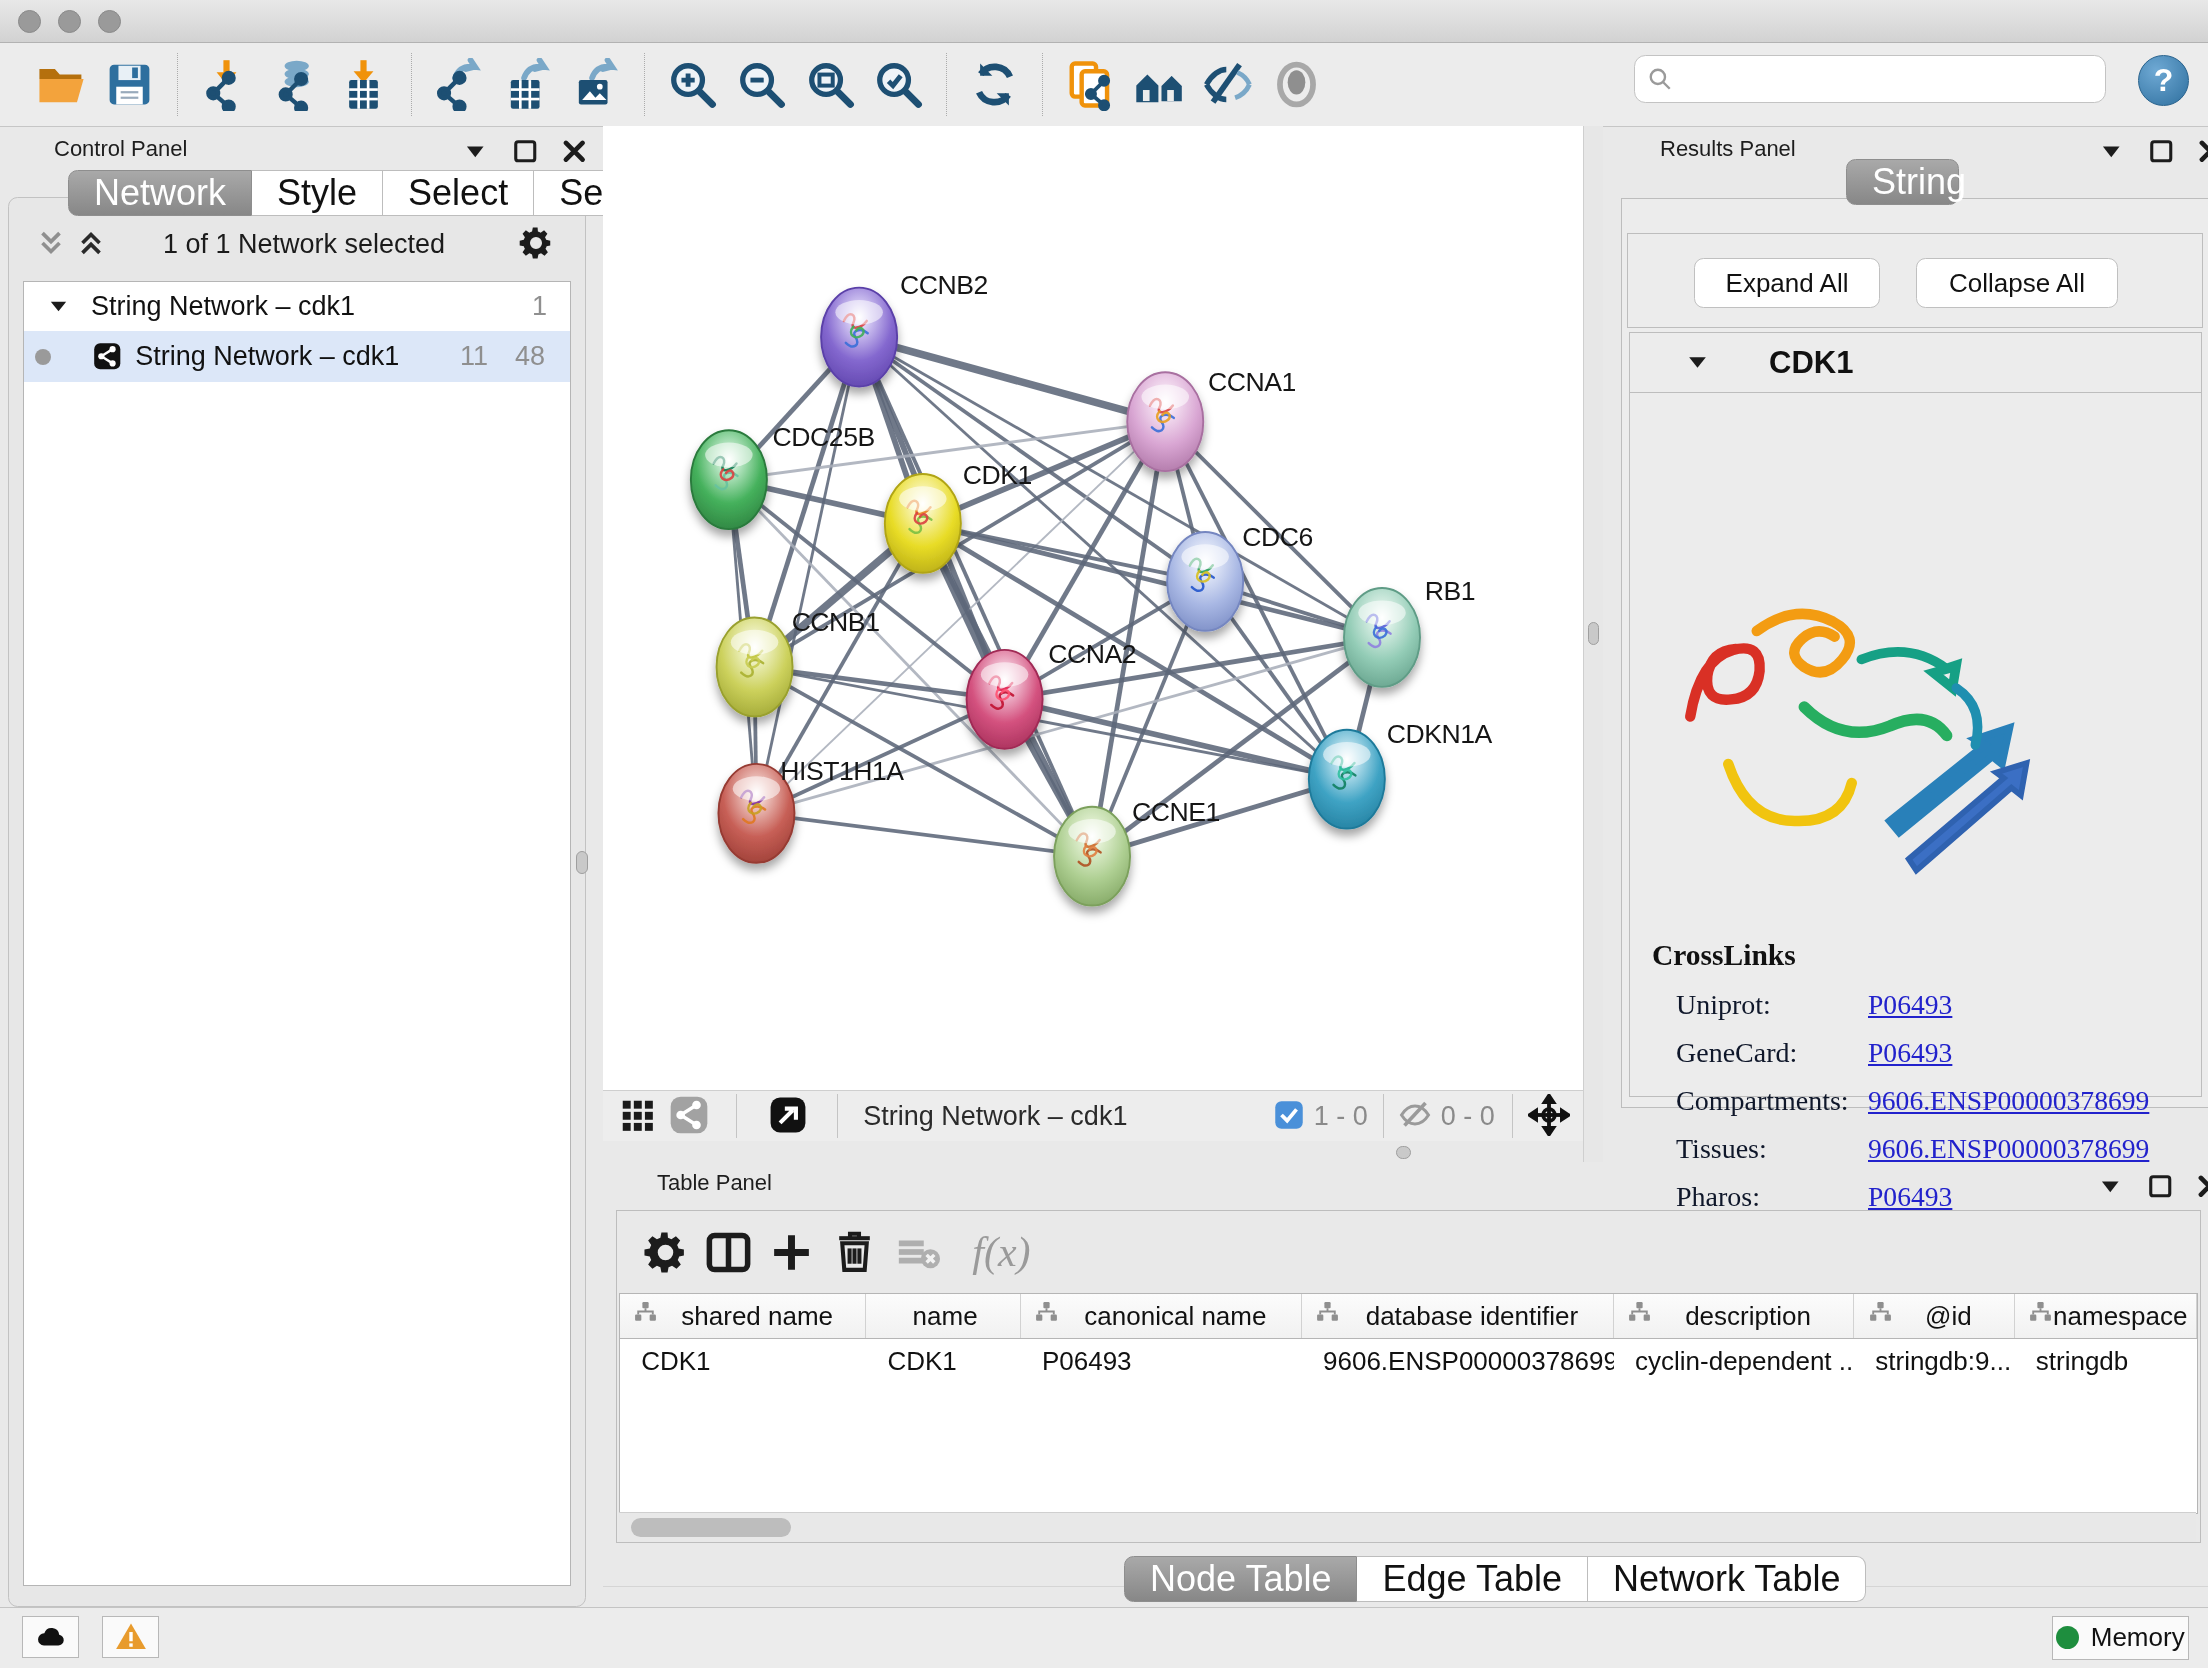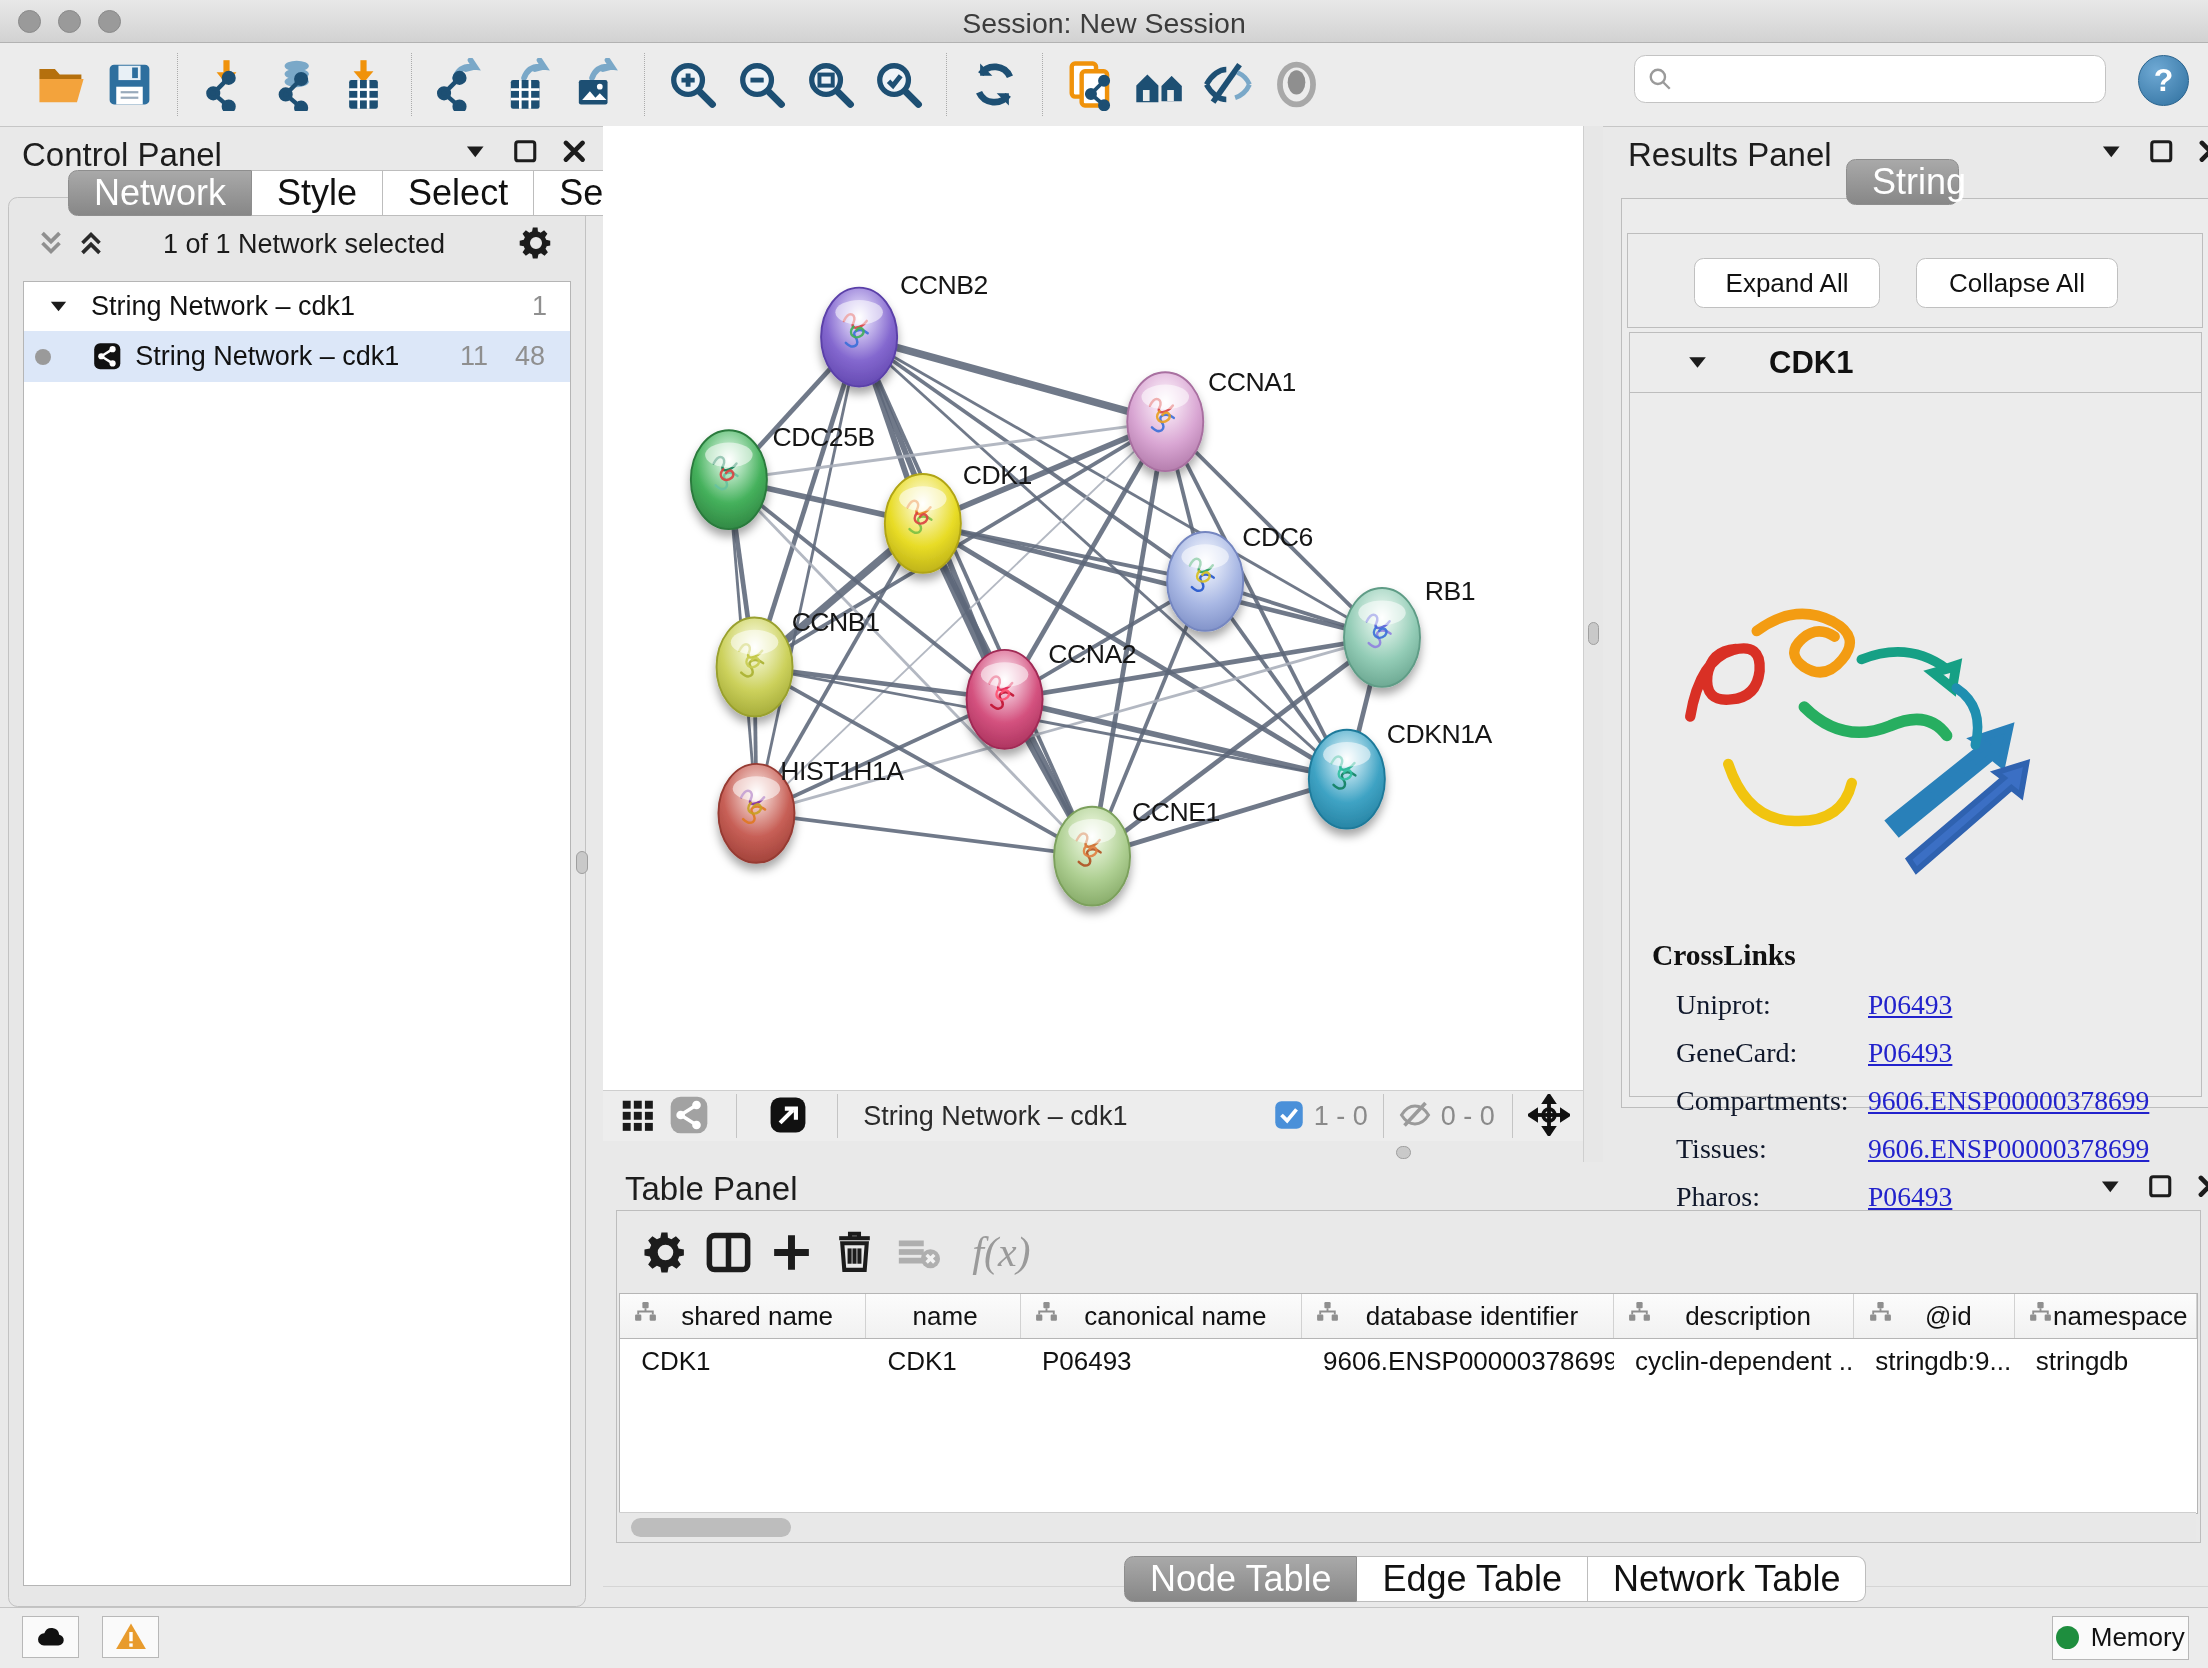--- a/index.html
+++ b/index.html
@@ -12,21 +12,21 @@
   .title-text{left:0;top:6.7px;width:2208px;text-align:center;font-size:28.5px;color:#3c3c3c;}
   
   .toolbar{left:0;top:43px;width:2208px;height:84px;background:#ececec;border-bottom:1px solid #c6c6c6;display:flex;align-items:center;padding-left:27px;box-sizing:border-box;}
   .tb-icon{width:59px;height:59px;margin:0 4.8px;display:flex;align-items:center;justify-content:center;}
   .tb-icon svg{width:53px;height:53px;}
   .tb-sep{height:63px;border-left:1.9px dotted #ababab;margin:0 13.3px;}
   .searchbox{left:1634px;top:55px;width:472px;height:48px;background:#ffffff;border:1.9px solid #c3c3c3;border-radius:11.4px;display:flex;align-items:center;padding-left:11.4px;box-sizing:border-box;}
   .searchbox input{border:none;outline:none;font-size:25px;flex:1;background:transparent;margin-left:7.6px;}
   .helpbtn{left:2138px;top:55px;width:51px;height:51px;border-radius:50%;background:radial-gradient(circle at 35% 30%,#6fa9d4,#2e6f9e);display:flex;align-items:center;justify-content:center;color:#fff;font-size:32px;font-weight:bold;border:1.9px solid #27618c;box-sizing:border-box;}
   
-  .phdr-title{font-size:33px;color:#1d1d1d;}
+  .phdr-title{font-size:22px;color:#1d1d1d;margin-left:32px;}
   .trio{display:flex;align-items:center;gap:21px;}
   .trio svg{width:28.5px;height:28.5px;}
   
   .tab{height:44px;line-height:44px;padding:0 25px;font-size:36px;background:#ffffff;color:#111;border:1px solid #bdbdbd;border-left:none;text-align:center;}
   .tab:first-child{border-left:1px solid #bdbdbd;border-radius:9.5px 0 0 9.5px;}
   .tab:last-child{border-radius:0 9.5px 9.5px 0;}
   .tab.sel{background:linear-gradient(#a9a9a9,#878787);color:#fff;border-color:#8e8e8e;}
   
   .cp-box{background:#e7e7e7;border:1px solid #c2c2c2;border-radius:9.5px;}
   .tree{background:#ffffff;border:1px solid #b5b5b5;}
@@ -64,21 +64,20 @@
 </style>
 </head>
 <body>
 
 <div class="win">
 
   <div class="abs titlebar">
     <div class="abs tl" style="left:18px;"></div>
     <div class="abs tl" style="left:58px;"></div>
     <div class="abs tl" style="left:98px;"></div>
-    <div class="abs title-text">Session: New Session</div>
   </div>
 
   <div class="abs toolbar" id="toolbar">
       <div class="tb-icon">
         <svg viewBox="0 0 24 24" width="53" height="53">
           <path d="M2 5h7l2.2 2.5H21v2H2z" fill="#b5700d"></path>
           <path d="M2 9.5h20L19 20H2z" fill="#f3a33c"></path>
         </svg>
       </div>
       <div class="tb-icon">

